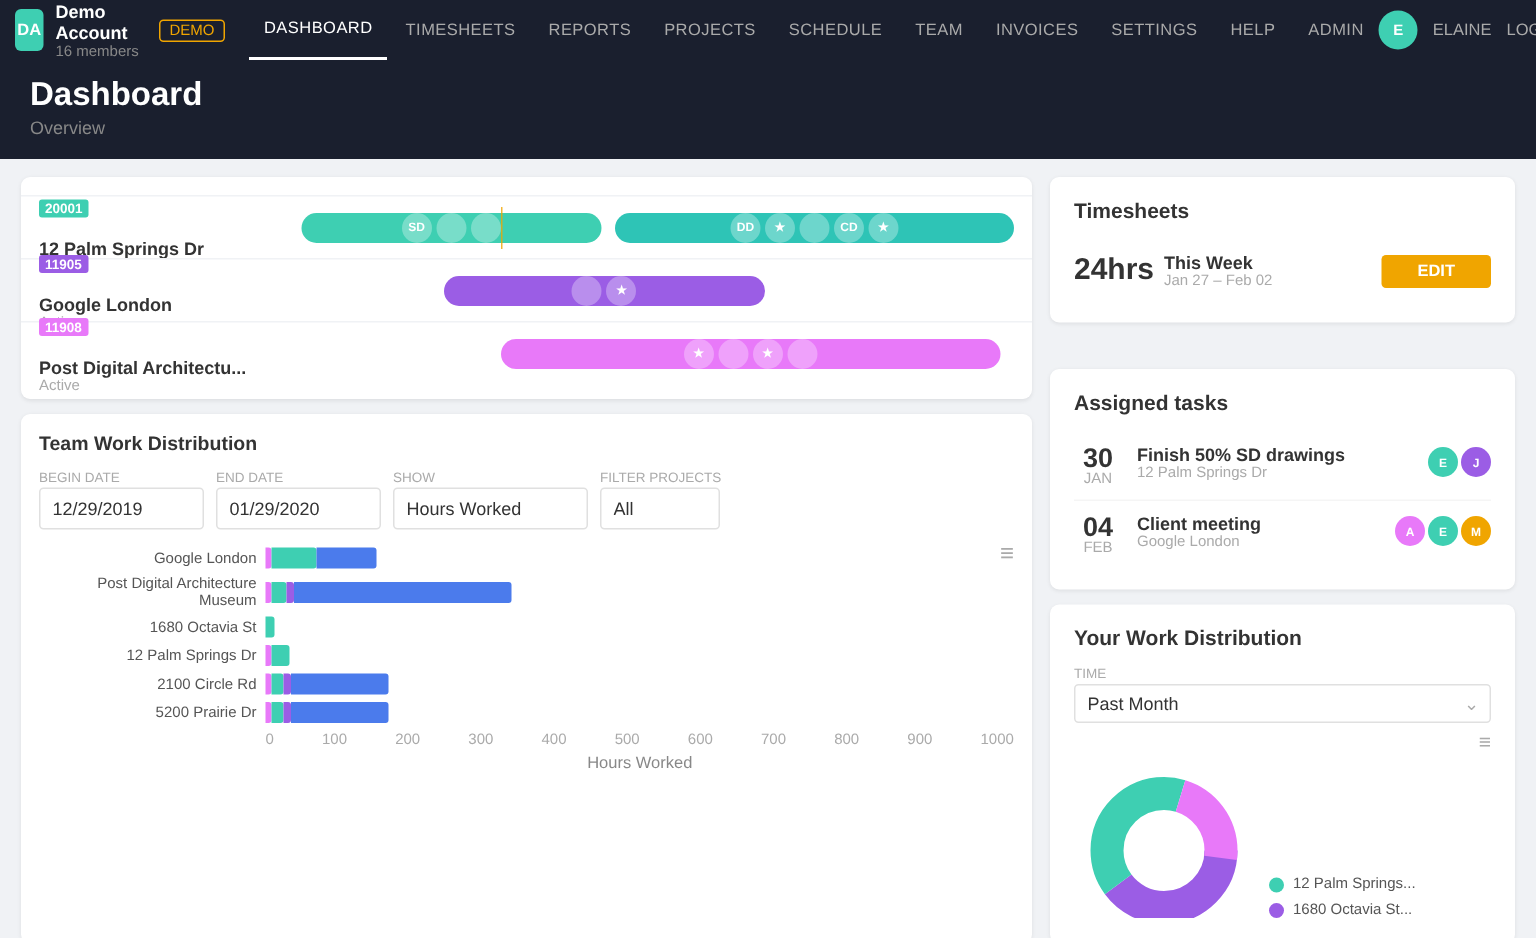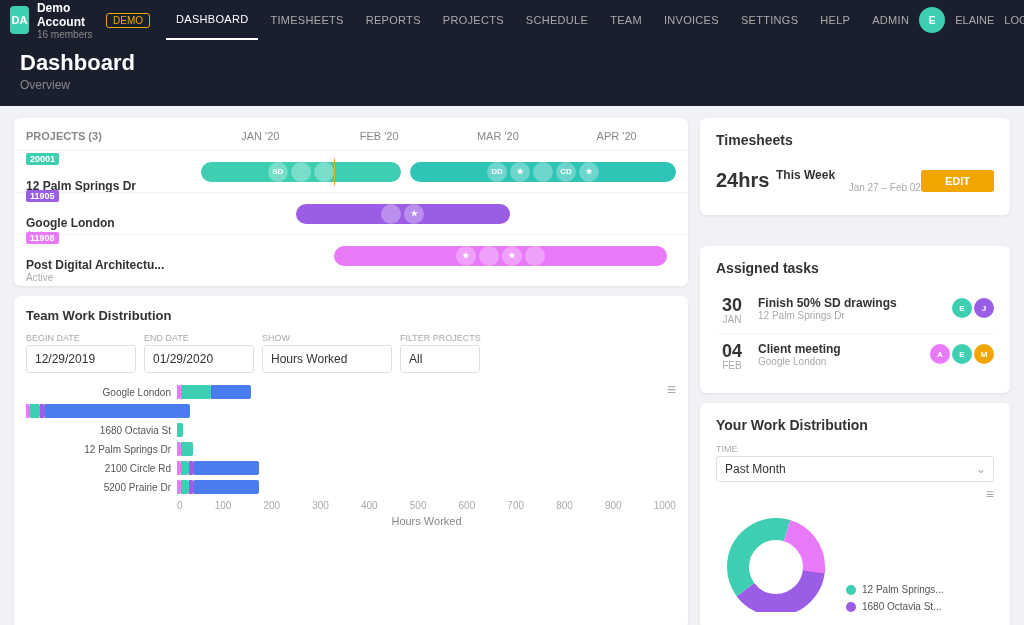--- a/index.html
+++ b/index.html
@@ -79,21 +79,21 @@
     .chart-xlabel { text-align: center; font-size: 11px; color: #888; margin-top: 4px; padding-left: 151px; }
 
     
     .timesheets-card { padding: 14px 16px; }
     .section-title { font-size: 14px; font-weight: 700; margin-bottom: 12px; }
     .timesheet-row { display: flex; align-items: center; padding: 8px 0; border-bottom: 1px solid #f5f5f5; }
     .timesheet-row:last-child { border-bottom: none; }
     .ts-hours { font-size: 20px; font-weight: 700; width: 60px; color: #333; }
     .ts-info { flex: 1; }
     .ts-week { font-size: 12px; font-weight: 600; color: #333; }
-    .ts-dates { font-size: 10px; color: #aaa; text-align: right; }
+    .ts-dates { font-size: 10px; color: #aaa; }
     .btn-edit { background: #f0a500; color: #fff; border: none; border-radius: 3px; padding: 5px 24px; font-size: 11px; font-weight: 600; cursor: pointer; }
     .btn-submitted { background: #fff; color: #aaa; border: 1px solid #ddd; border-radius: 3px; padding: 5px 10px; font-size: 11px; cursor: pointer; }
 
     .tasks-card { padding: 14px 16px; margin-top: 21px; }
     .task-row { display: flex; align-items: flex-start; padding: 8px 0; border-bottom: 1px solid #f5f5f5; gap: 10px; }
     .task-row:last-child { border-bottom: none; }
     .task-date { text-align: center; width: 32px; flex-shrink: 0; }
     .task-day { font-size: 18px; font-weight: 700; color: #333; line-height: 1; }
     .task-month { font-size: 10px; color: #aaa; text-transform: uppercase; }
     .task-info { flex: 1; }
@@ -151,29 +151,20 @@
 <div class="page-header">
   <div class="page-title">Dashboard</div>
   <div class="page-subtitle">Overview</div>
 </div>
 
 <div class="main">
 
   <div class="left-panel">
 
     <div class="card gantt-card">
-      <div class="gantt-header">
-        <div class="gantt-projects-label">PROJECTS (3)</div>
-        <div class="gantt-months">
-          <div class="gantt-month">JAN '20</div>
-          <div class="gantt-month">FEB '20</div>
-          <div class="gantt-month">MAR '20</div>
-          <div class="gantt-month">APR '20</div>
-        </div>
-      </div>
 
       <div class="gantt-row">
         <div class="gantt-project-info">
           <div class="project-tag">
             <span class="project-id" style="background:#3ecfb2;">20001</span>
           </div>
           <div class="project-name">12 Palm Springs Dr</div>
           <div class="project-status"></div>
         </div>
         <div class="gantt-timeline">
@@ -270,20 +261,21 @@
           <div class="bar-row">
             <div class="bar-label">Google London</div>
             <div class="bar-track">
               <div class="bar-segment bar-pink" style="left:0;width:4px;"></div>
               <div class="bar-segment bar-teal" style="left:4px;width:30px;"></div>
               <div class="bar-segment bar-blue" style="left:34px;width:40px;"></div>
             </div>
           </div>
 
           <div class="bar-row">
+            <div class="bar-label">Post Digital Architecture Museum</div>
             <div class="bar-track">
               <div class="bar-segment bar-pink" style="left:0;width:4px;"></div>
               <div class="bar-segment bar-teal" style="left:4px;width:10px;"></div>
               <div class="bar-segment bar-purple" style="left:14px;width:5px;"></div>
               <div class="bar-segment bar-blue" style="left:19px;width:145px;"></div>
             </div>
           </div>
 
           <div class="bar-row">
             <div class="bar-label">1680 Octavia St</div>

